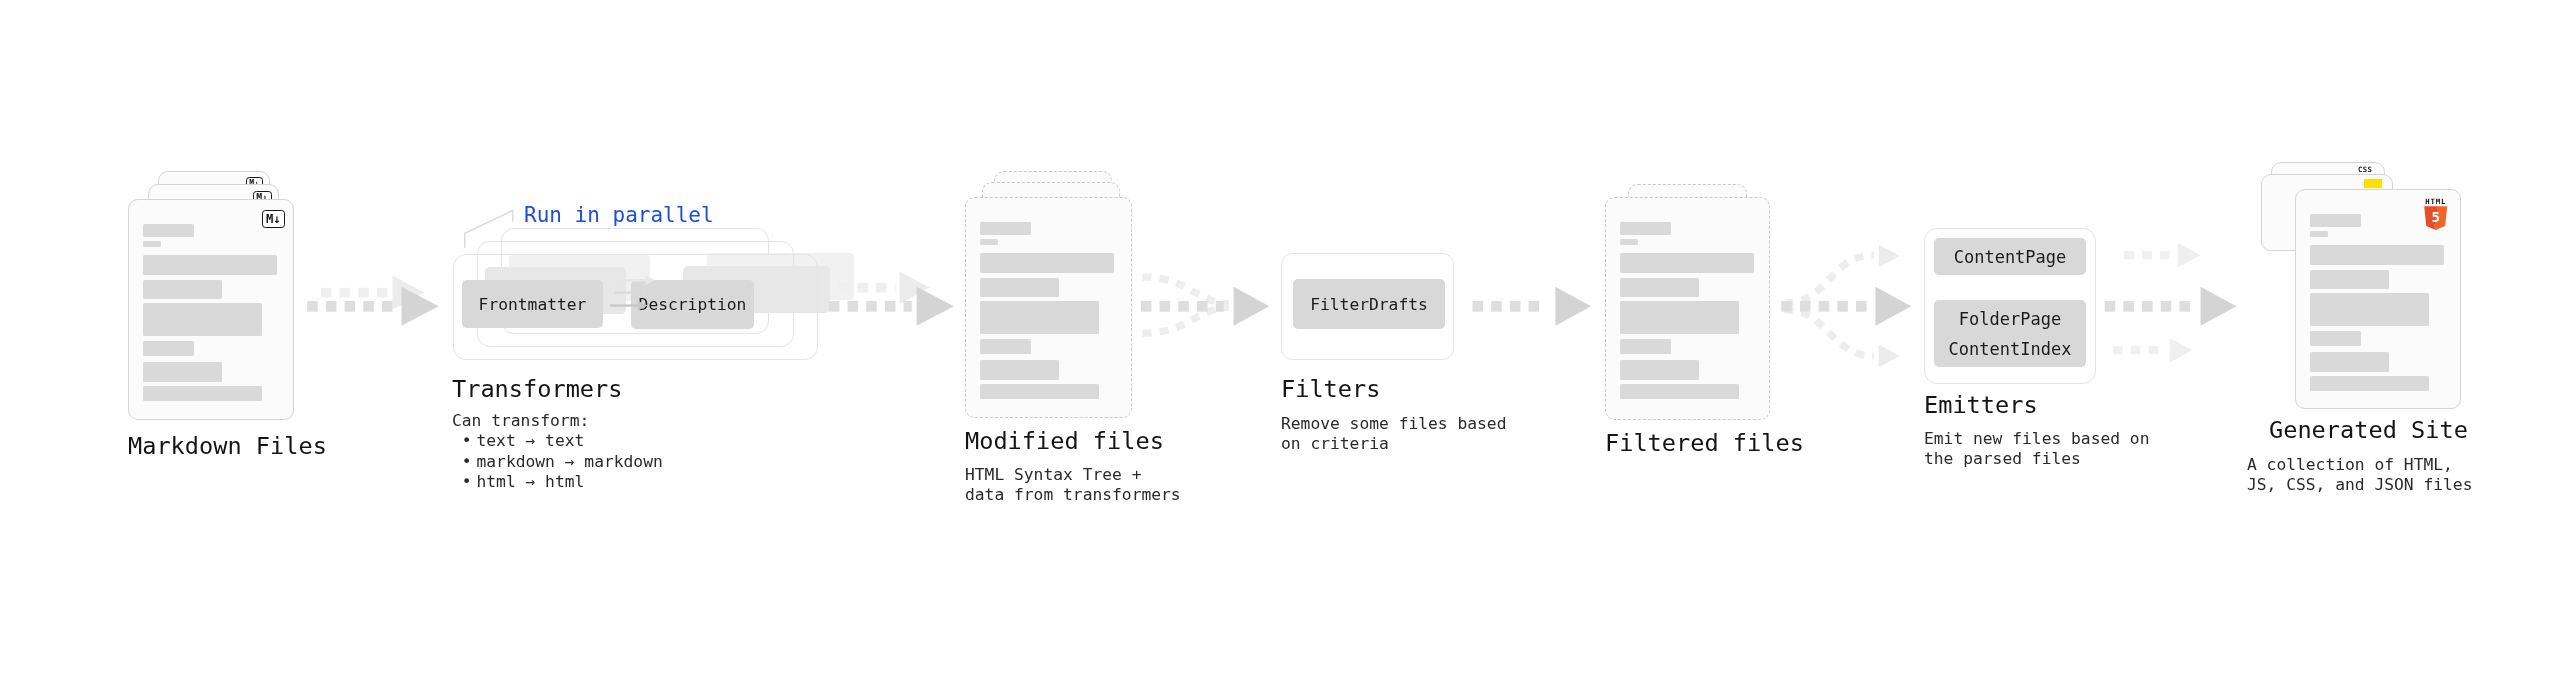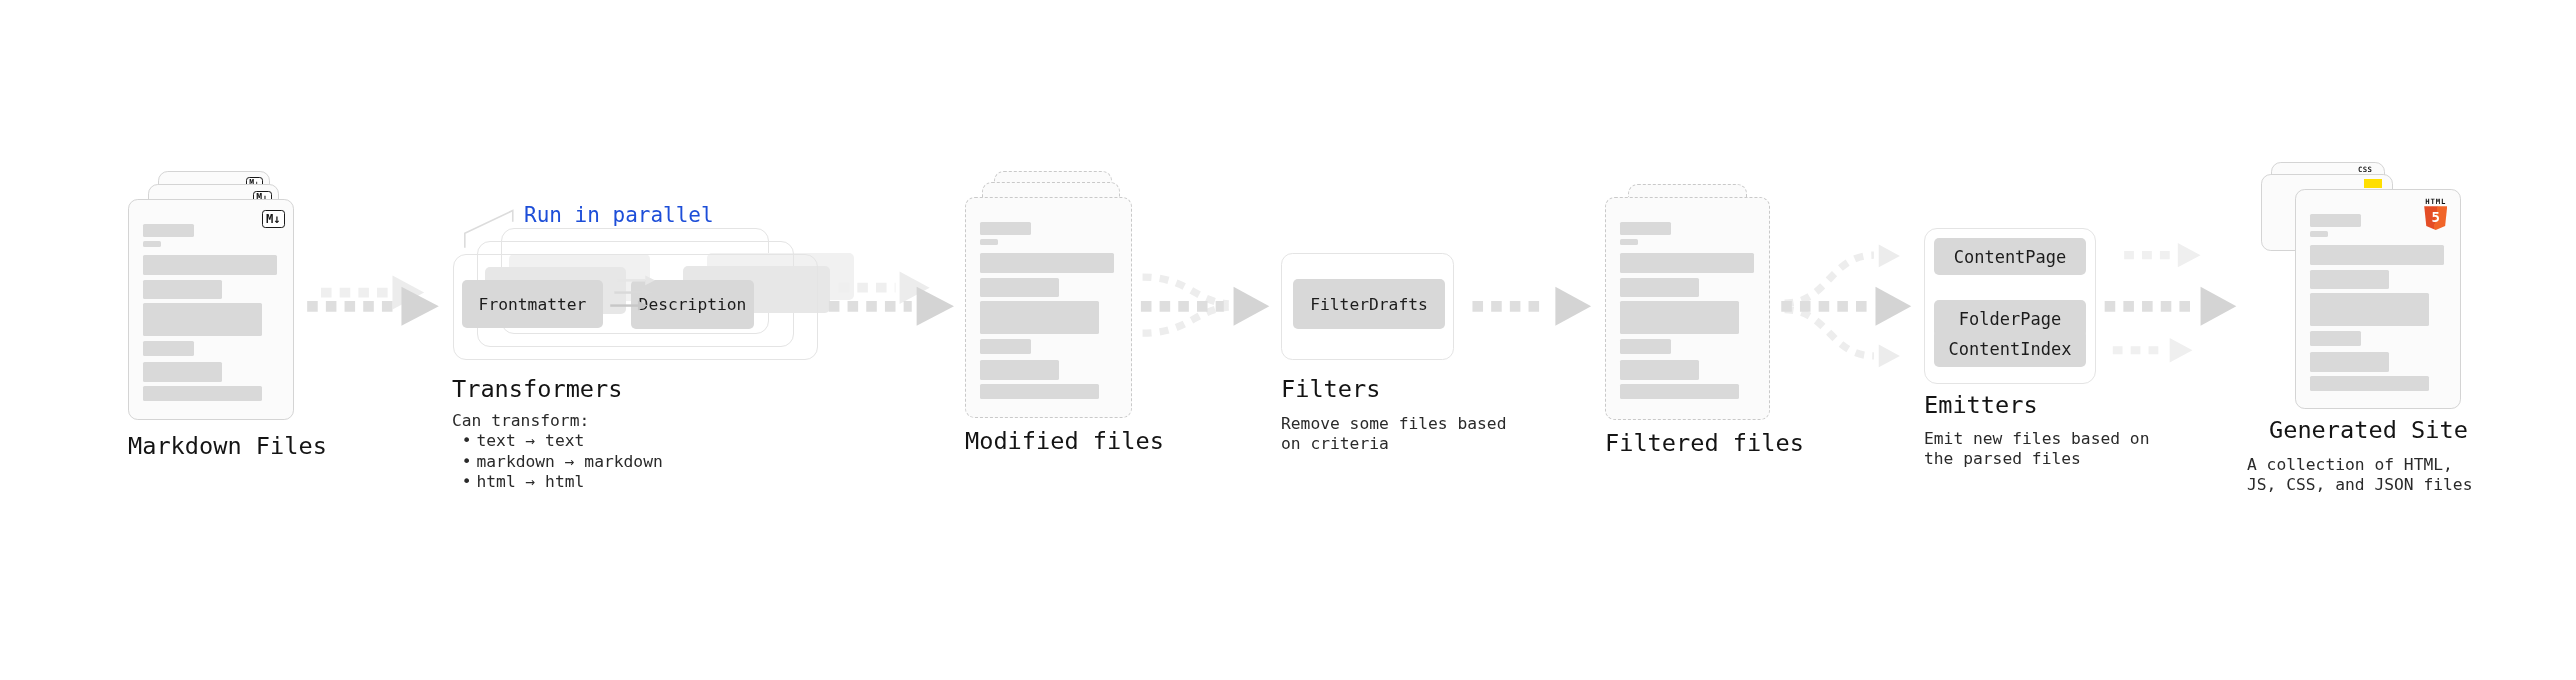--- a/index.html
+++ b/index.html
@@ -104,20 +104,24 @@
     <div class="bar b1"></div>
     <div class="bar b2"></div>
     <div class="bar b3"></div>
     <div class="bar b4"></div>
     <div class="bar b5"></div>
     <div class="bar b6"></div>
     <div class="bar b7"></div>
     <div class="bar b8"></div>
   </div>
   <div class="heading" style="left:965px; top:427px;">Modified files</div>
+  <div class="body-text" style="left:965px; top:465px;">
+    <div>HTML Syntax Tree +</div>
+    <div>data from transformers</div>
+  </div>
 
   <div class="frame solid" style="left:1281px; top:253px; width:173px; height:107px; border-radius:11.4px;"></div>
   <div class="pill" style="left:1293px; top:279px; width:152px; height:50px;">FilterDrafts</div>
   <div class="heading" style="left:1281px; top:375px;">Filters</div>
   <div class="body-text" style="left:1281px; top:414px;">
     <div>Remove some files based</div>
     <div>on criteria</div>
   </div>
 
   <div class="card dashed" style="left:1628px; top:184px; width:119px; height:65px;"></div>

